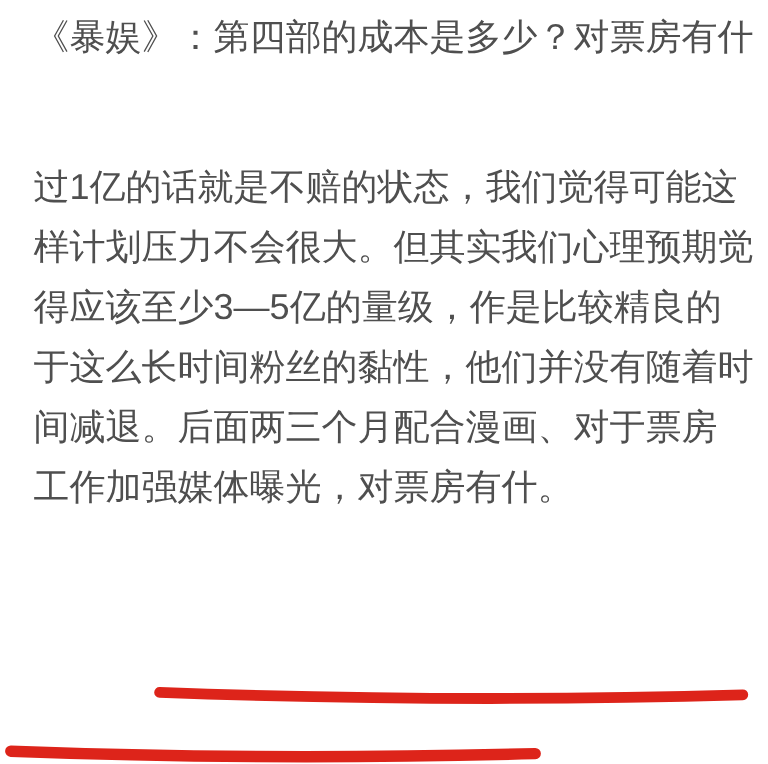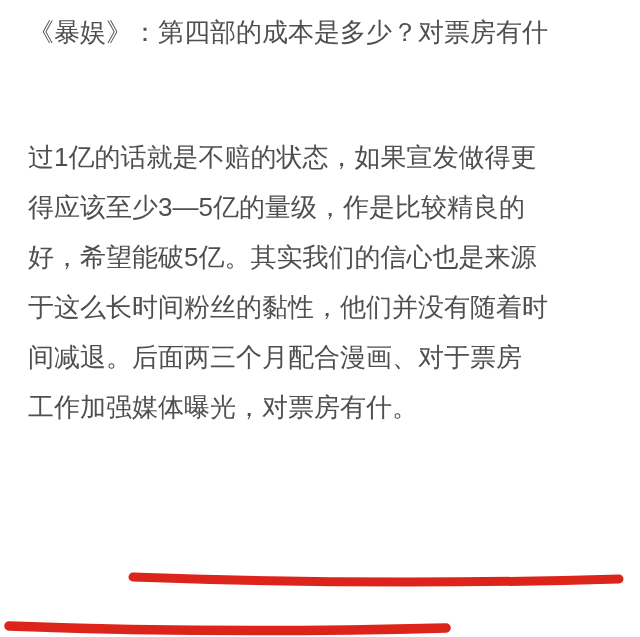--- a/index.html
+++ b/index.html
@@ -19,21 +19,21 @@
   }
   .page {
     position: absolute;
     inset: 0;
   }
   .para {
     position: absolute;
     left: 28px;
     width: 604px;
     color: var(--text-color);
-    font-size: 26px;
+    font-size: 30px;
     line-height: 50px;
     font-weight: 400;
     letter-spacing: 0;
   }
   .para .line {
     white-space: nowrap;
     height: 50px;
   }
   .question { top: 7px; }
   .answer { top: 132px; }
@@ -56,23 +56,23 @@
 </head>
 <body>
 
 <div class="page">
 
   <div class="para question">
     <div class="line">《暴娱》：第四部的成本是多少？对票房有什</div>
   </div>
 
   <div class="para answer">
-    <div class="line">过1亿的话就是不赔的状态，如果宣发做得更</div>
+    <div class="line">过1亿的话就是不赔的状态，我们觉得可能这</div>
+    <div class="line">样计划压力不会很大。但其实我们心理预期觉</div>
     <div class="line">得应该至少3—5亿的量级，作是比较精良的</div>
-    <div class="line">好，希望能破5亿。其实我们的信心也是来源</div>
     <div class="line">于这么长时间粉丝的黏性，他们并没有随着时</div>
     <div class="line">间减退。后面两三个月配合漫画、对于票房</div>
     <div class="line">工作加强媒体曝光，对票房有什。</div>
   </div>
 
   <svg class="marks" viewBox="0 0 640 637" xmlns="http://www.w3.org/2000/svg">
     <path class="u1" d="M133,577 Q380,586 619,579"></path>
     <path class="u2" d="M9,626 Q220,634 446,628"></path>
   </svg>
 

